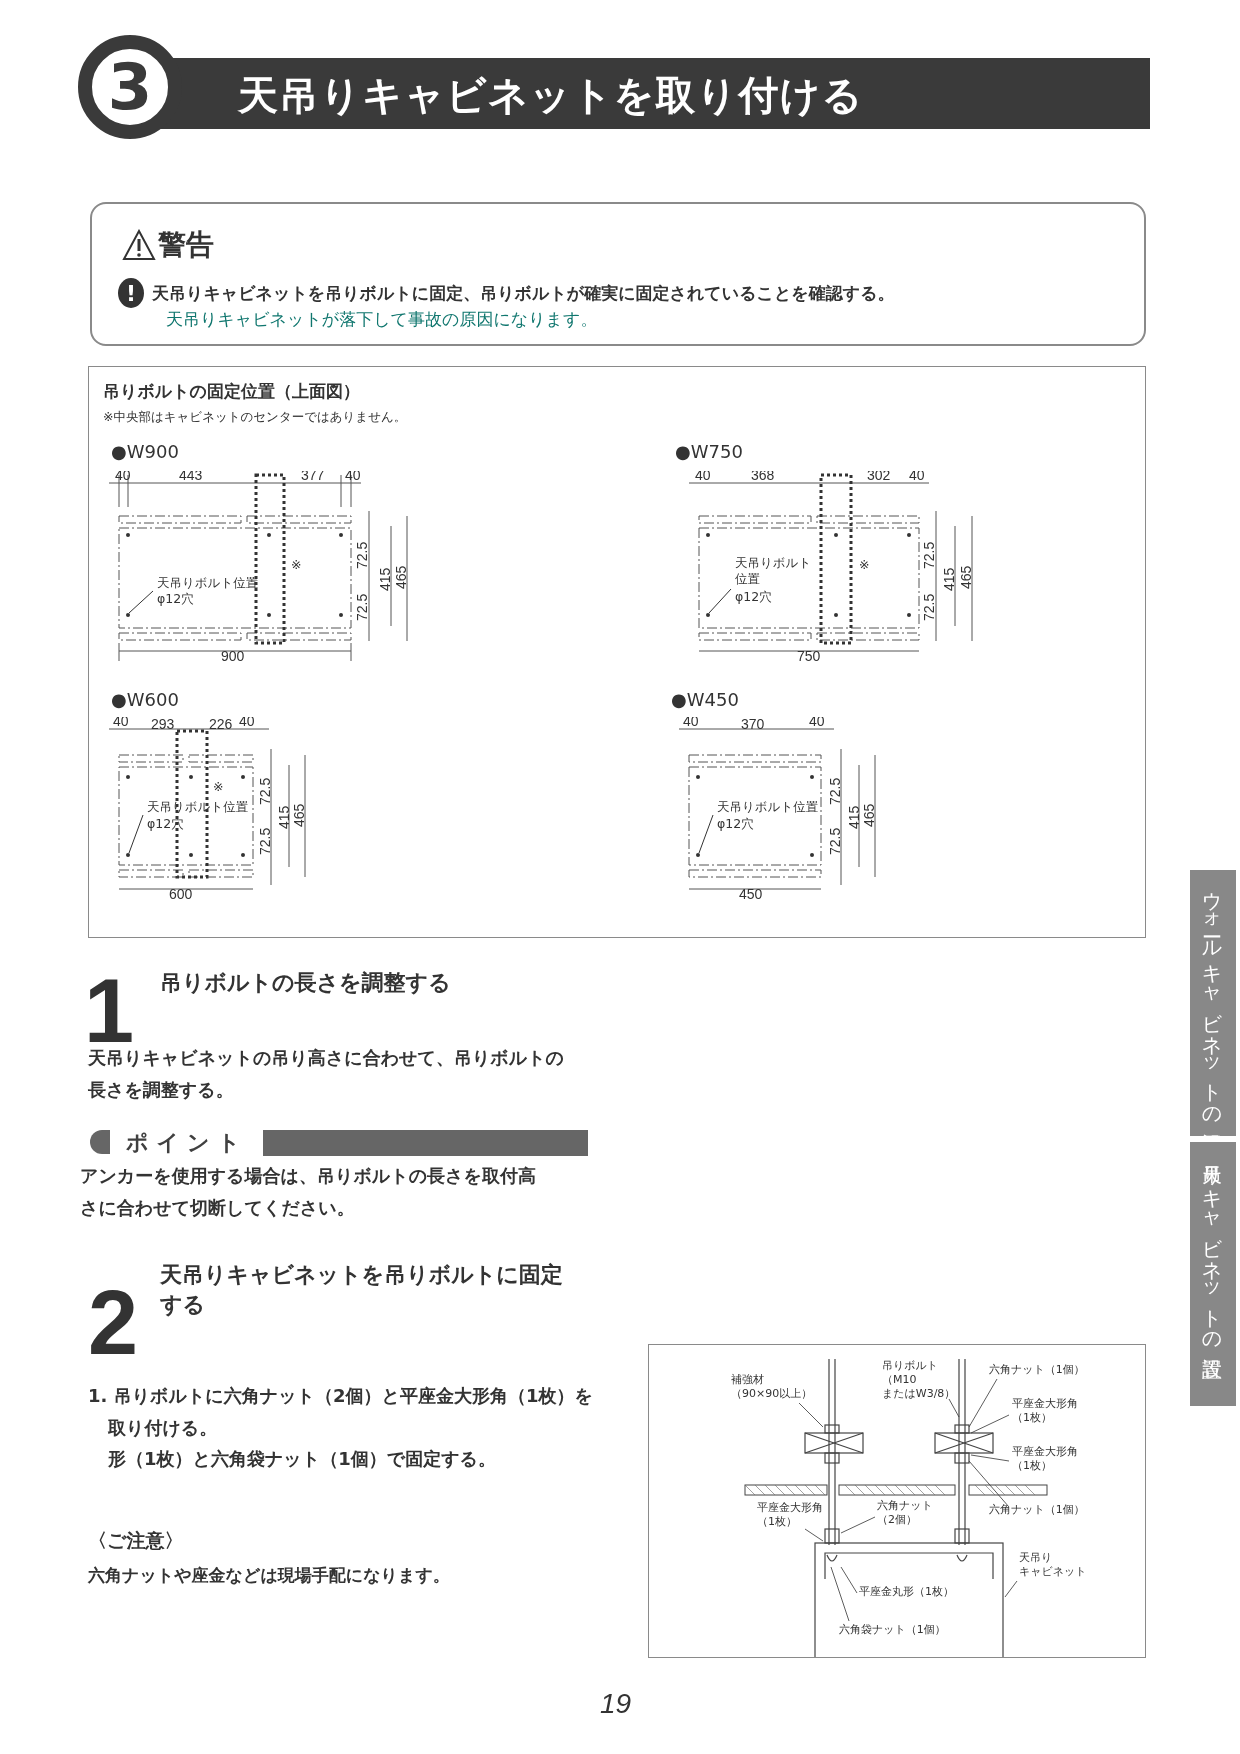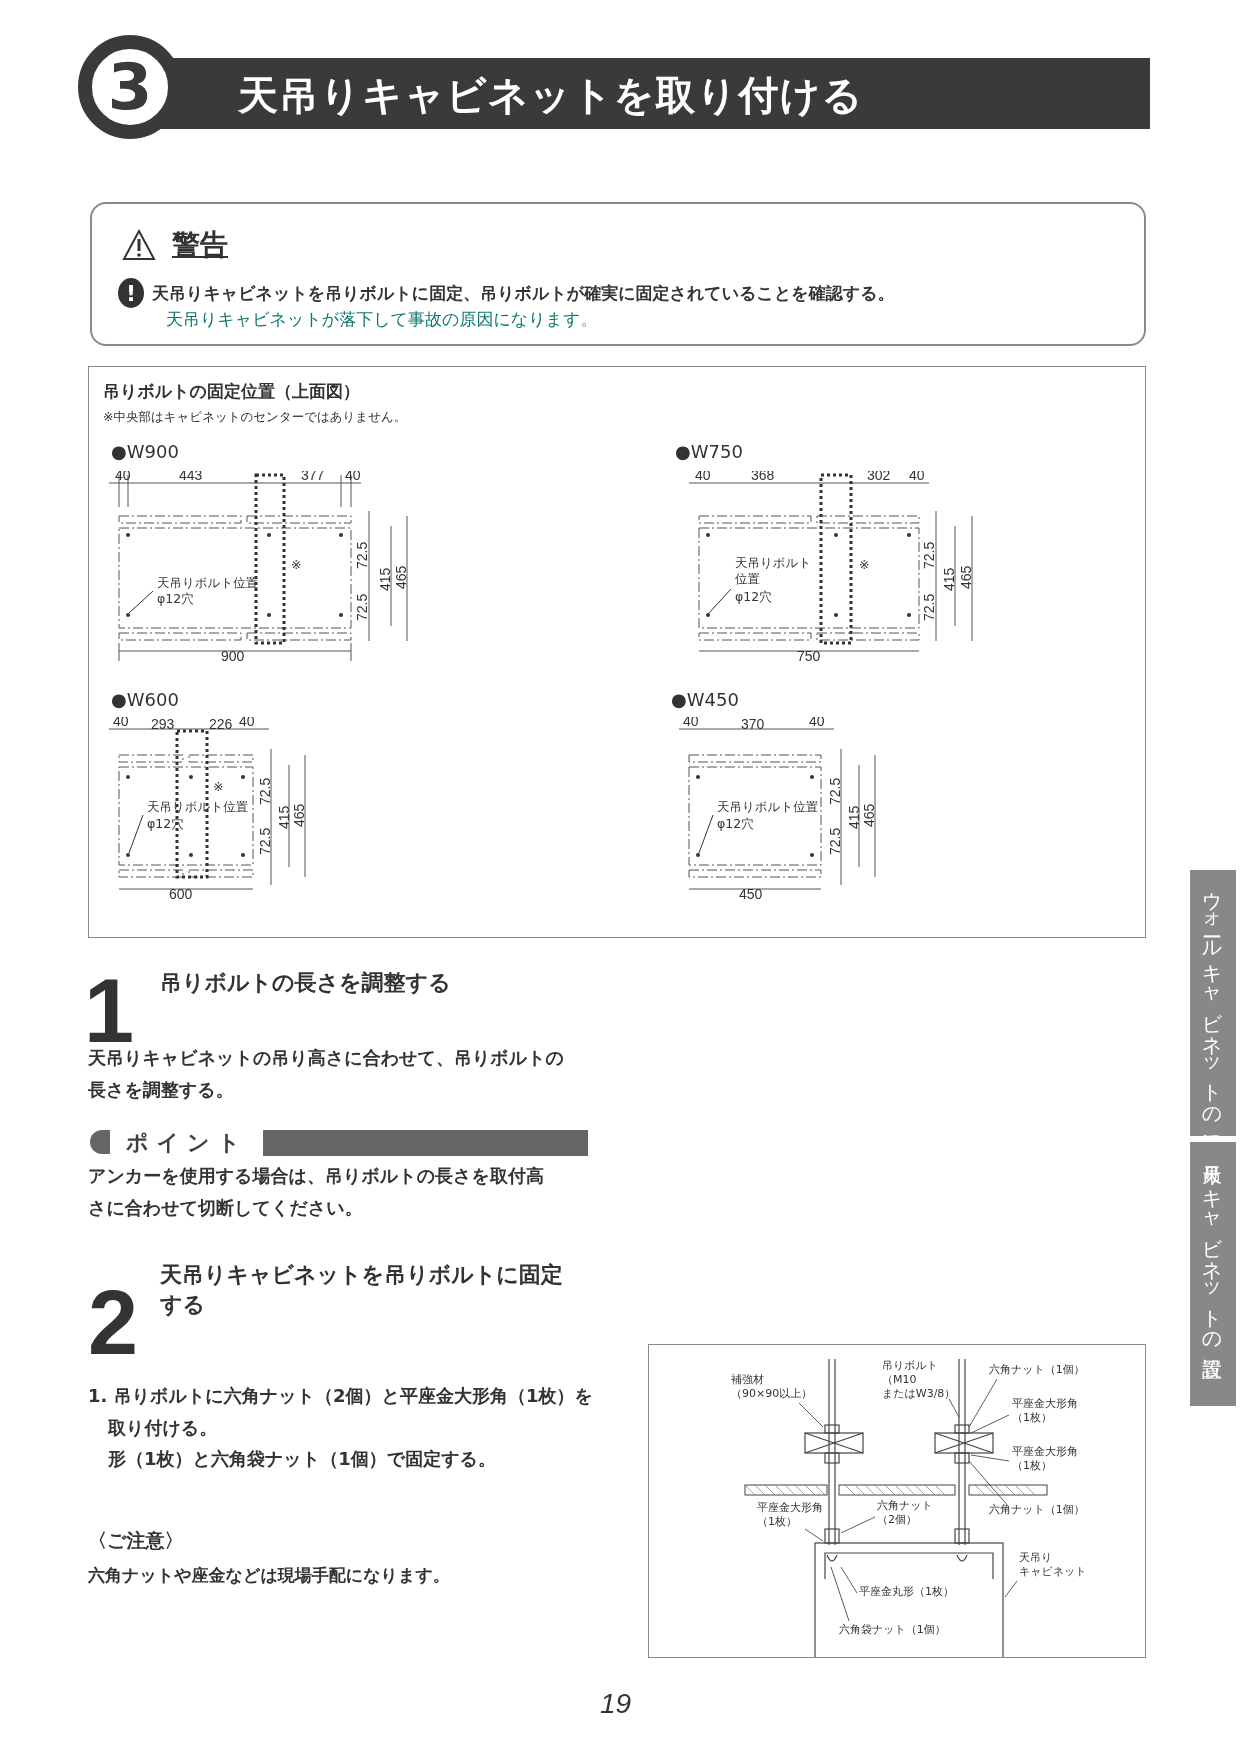--- a/index.html
+++ b/index.html
@@ -4,21 +4,21 @@
 <style>
   html,body{margin:0;padding:0;background:#fff;}
   body{width:1240px;height:1754px;position:relative;font-family:"DejaVu Sans",sans-serif;color:#333;overflow:hidden;}
   .abs{position:absolute;}
   
   .hdr-bar{left:150px;top:58px;width:1000px;height:71px;background:#3a3a3a;}
   .hdr-circle{left:78px;top:35px;width:104px;height:104px;border-radius:50%;background:#fff;border:14px solid #3a3a3a;box-sizing:border-box;display:flex;align-items:center;justify-content:center;font-size:64px;font-weight:bold;color:#3a3a3a;}
   .hdr-title{left:238px;top:68px;font-size:40px;font-weight:bold;color:#fff;letter-spacing:1px;}
   
   .warn{left:90px;top:202px;width:1056px;height:144px;border:2px solid #8a8a8a;border-radius:16px;box-sizing:border-box;}
-  .warn-title{left:30px;top:22px;font-size:28px;font-weight:bold;color:#333;display:flex;align-items:center;gap:16px;text-decoration:underline;}
+  .warn-title{left:30px;top:22px;font-size:28px;font-weight:bold;color:#333;display:flex;align-items:center;gap:2px;}
   .warn-bold{left:26px;top:74px;font-size:17px;font-weight:bold;display:flex;align-items:center;gap:8px;}
   .excl{width:26px;height:30px;border-radius:50%;background:#333;color:#fff;font-weight:bold;font-size:22px;display:flex;align-items:center;justify-content:center;}
   .warn-sub{left:74px;top:104px;font-size:17px;color:#0f766e;}
   
   .figbox{left:88px;top:366px;width:1058px;height:572px;border:1.5px solid #8a8a8a;box-sizing:border-box;}
   .fig-title{left:14px;top:13px;font-size:17px;font-weight:bold;}
   .fig-note{left:14px;top:42px;font-size:12.5px;}
   .model{font-size:18px;font-weight:normal;margin-left:8px;}
   .dim{font-family:"Liberation Sans",sans-serif;font-size:14px;fill:#333;}
   .lbl{font-size:12.5px;fill:#333;}
@@ -239,21 +239,21 @@
 <div class="abs step-title" style="left:160px;top:968px;">吊りボルトの長さを調整する</div>
 <div class="abs body-text" style="left:88px;top:1042px;">
   <div>天吊りキャビネットの吊り高さに合わせて、吊りボルトの</div>
   <div>長さを調整する。</div>
 </div>
 <div class="abs point">
   <div class="abs point-cap"></div>
   <div class="abs point-label">ポイント</div>
   <div class="abs point-bar"></div>
 </div>
-<div class="abs body-text" style="left:88px;top:1160px;">
+<div class="abs body-text" style="left:80px;top:1160px;">
   <div>アンカーを使用する場合は、吊りボルトの長さを取付高</div>
   <div>さに合わせて切断してください。</div>
 </div>
 
 <div class="abs bignum" style="left:88px;top:1278px;">2</div>
 <div class="abs step-title" style="left:160px;top:1260px;">
   <div>天吊りキャビネットを吊りボルトに固定</div>
   <div>する</div>
 </div>
 <div class="abs body-text" style="left:88px;top:1380px;width:510px;">

